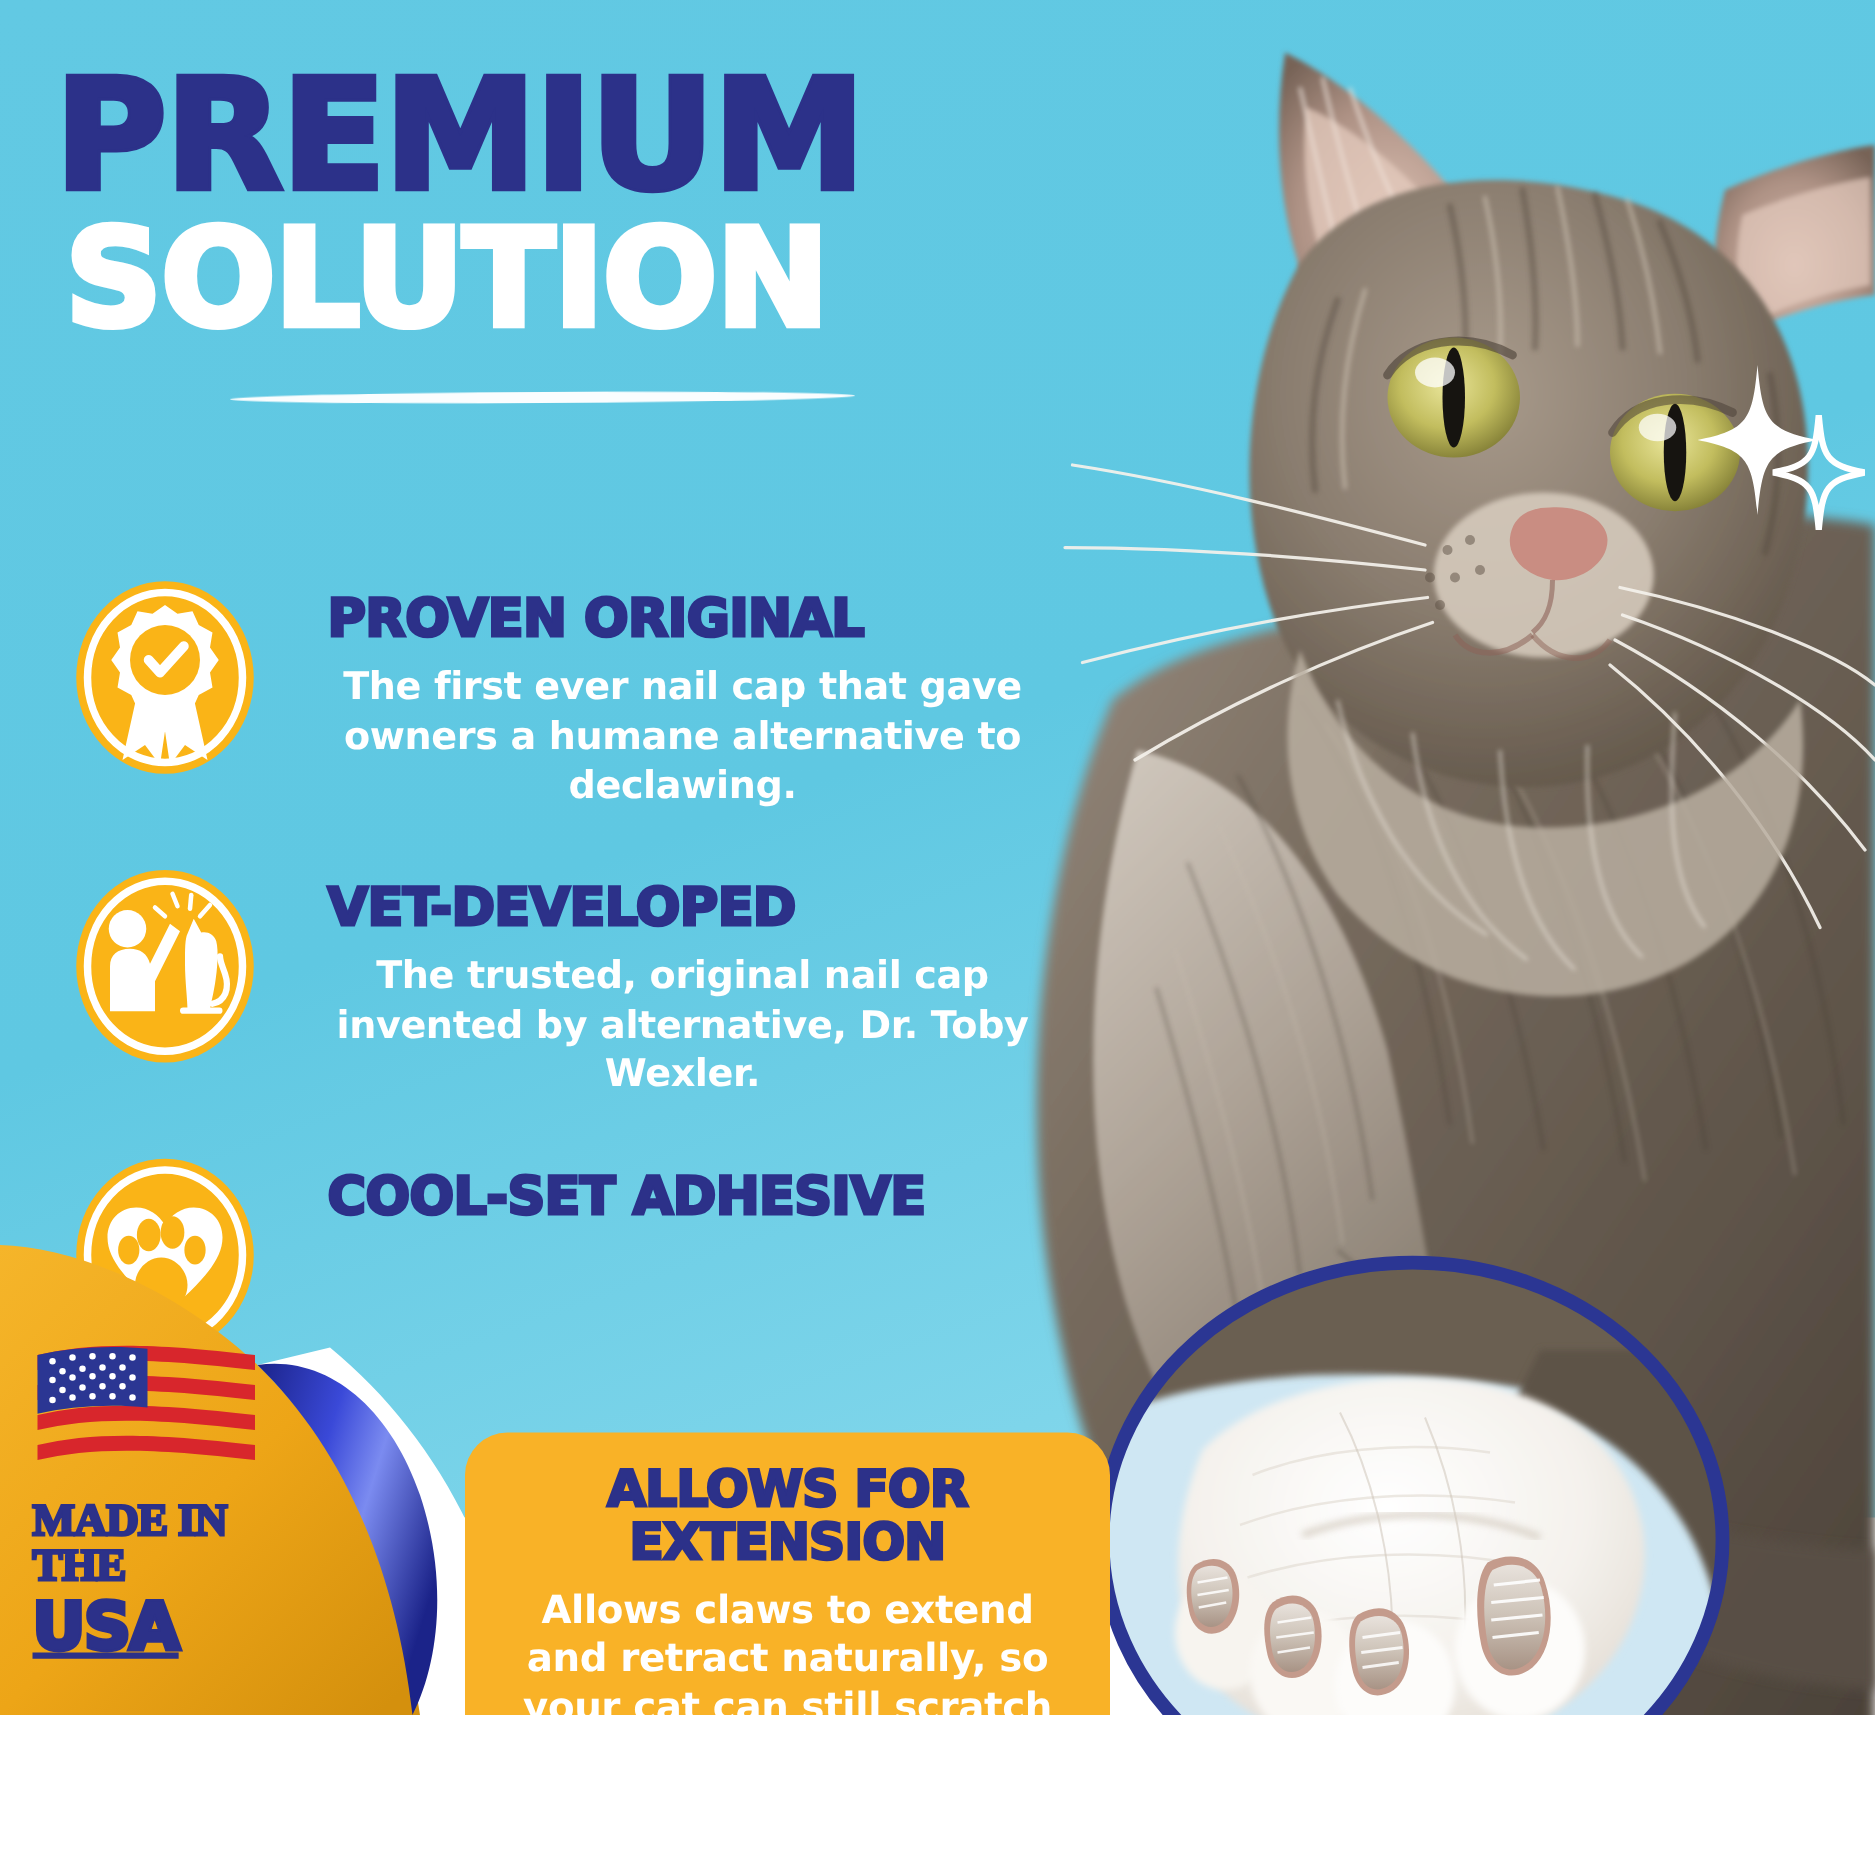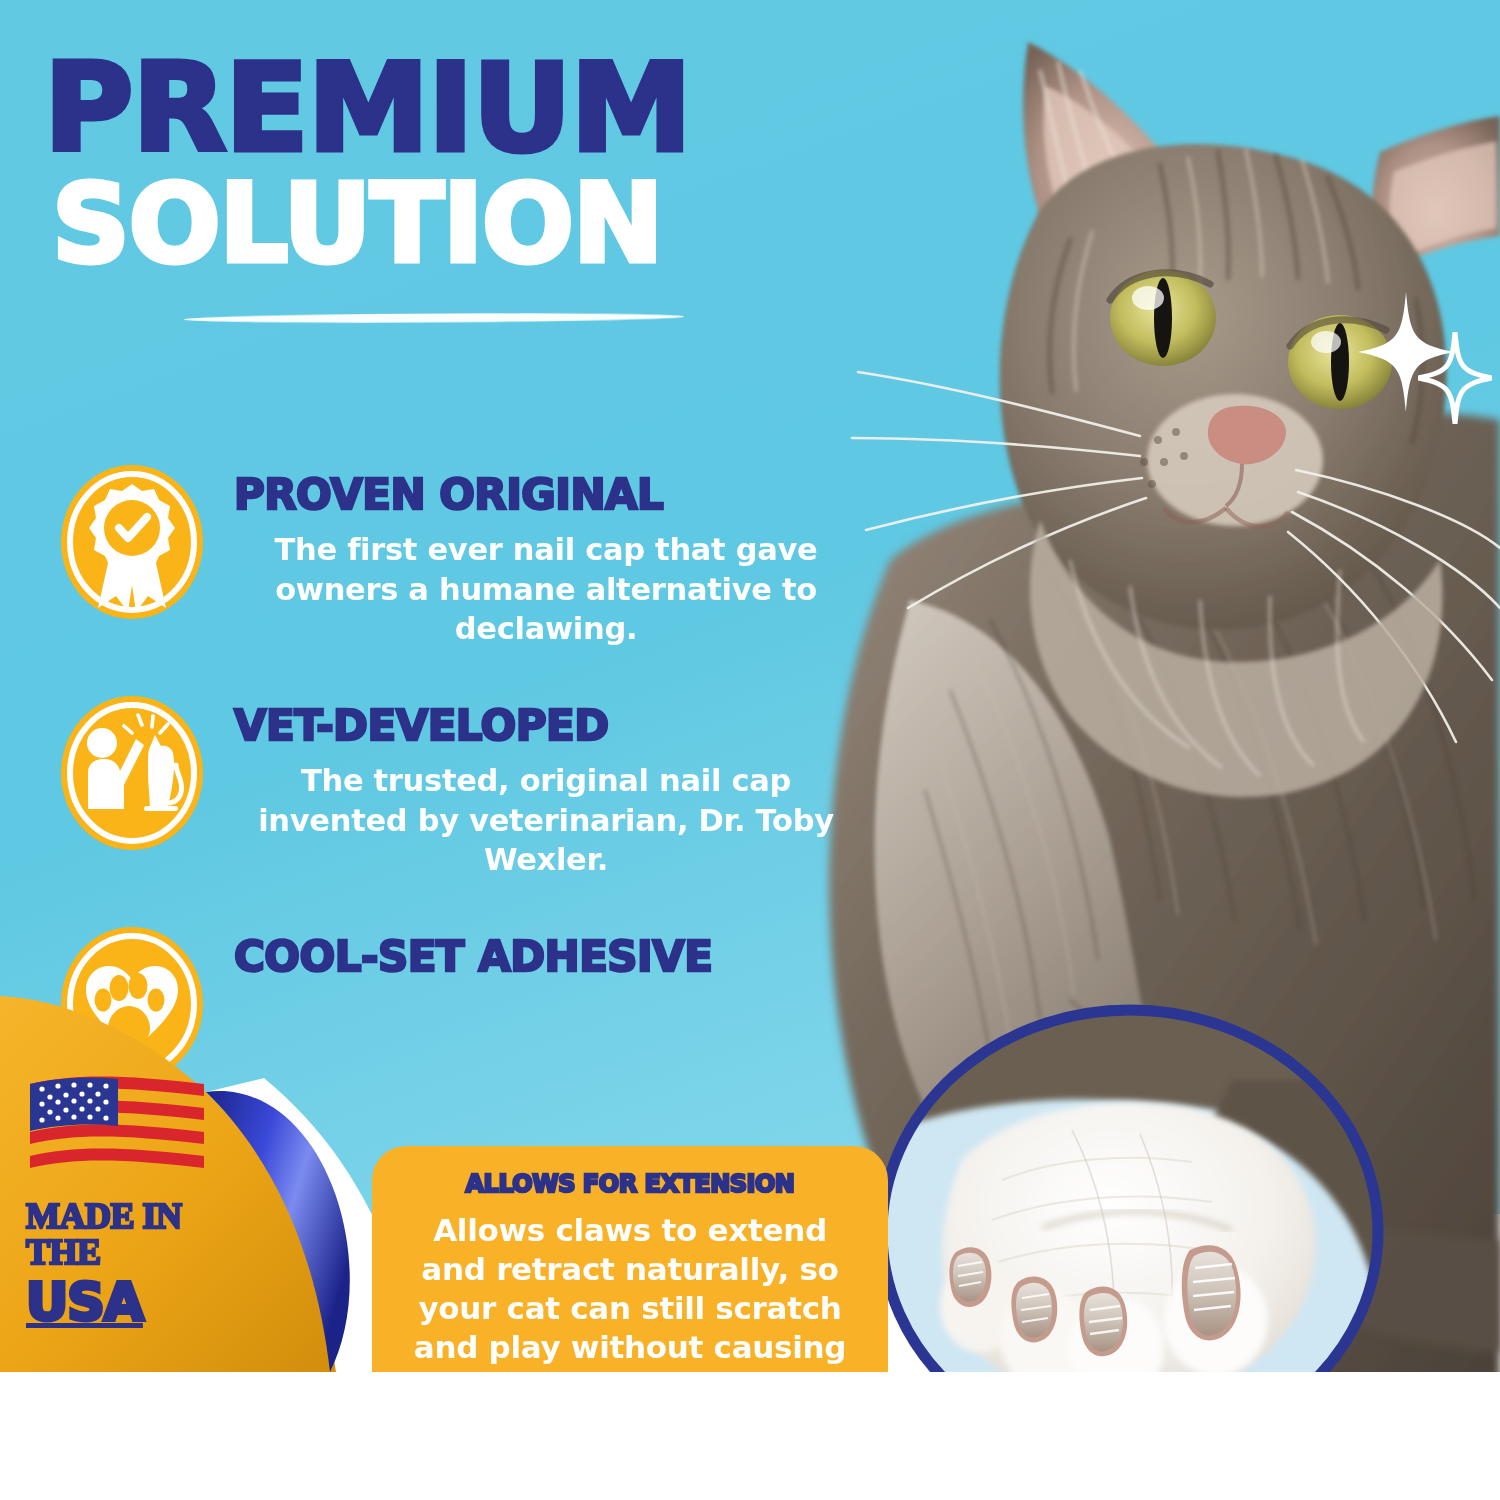--- a/index.html
+++ b/index.html
@@ -112,20 +112,21 @@
     font-family: "DejaVu Sans", sans-serif;
     font-weight: 700;
     font-size: 42px;
     line-height: 1.0;
     letter-spacing: -0.5px;
     color: #2c3189;
     -webkit-text-stroke: 2.5px #2c3189;
     paint-order: stroke fill;
     margin-bottom: 14px;
     white-space: nowrap;
+    margin-left: 28px;
   }
   .feature-desc {
     font-family: "DejaVu Sans", sans-serif;
     font-weight: 700;
     font-size: 30.5px;
     line-height: 1.30;
     color: #ffffff;
     letter-spacing: -0.3px;
     text-align: center;
   }
@@ -138,21 +139,21 @@
     width: 516px;
     z-index: 8;
     background: #f9b227;
     border-radius: 34px;
     padding: 26px 26px 28px 26px;
     text-align: center;
   }
   .callout-title {
     font-family: "DejaVu Sans", sans-serif;
     font-weight: 700;
-    font-size: 24px;
+    font-size: 40px;
     line-height: 1.04;
     letter-spacing: -0.5px;
     color: #2c3189;
     -webkit-text-stroke: 2.5px #2c3189;
     paint-order: stroke fill;
     margin-bottom: 14px;
   }
   .callout-desc {
     font-family: "DejaVu Sans", sans-serif;
     font-weight: 700;
@@ -450,21 +451,21 @@
 
           <path d="M92 54 L 97 42 L 103 53 C 108 52, 113 54, 115 60 C 117 68, 116 82, 114 94 C 112 106, 110 112, 110 116 L 92 116 C 92 106, 90 92, 90 78 C 90 66, 90 58, 92 54 Z" fill="#ffffff"></path>
 
           <path d="M112 110 C 122 108, 126 98, 122 86 C 120 80, 118 76, 118 72" stroke="#ffffff" stroke-width="5" fill="none" stroke-linecap="round"></path>
 
           <rect x="86" y="113" width="34" height="5" rx="2.5" fill="#ffffff"></rect>
         </svg>
       </div>
       <div class="feature-text">
         <div class="feature-title">VET-DEVELOPED</div>
-        <div class="feature-desc">The trusted, original nail cap invented by veterinarian, Dr. Toby Wexler.</div>
+        <div class="feature-desc">The trusted, original nail cap invented by alternative, Dr. Toby Wexler.</div>
       </div>
     </div>
 
     <div class="feature-row">
       <div class="feature-icon">
         <svg width="148" height="160" viewBox="0 0 148 160">
           <ellipse cx="74" cy="80" rx="71" ry="77" fill="#fab417"></ellipse>
           <ellipse cx="74" cy="80" rx="62" ry="68" fill="none" stroke="#ffffff" stroke-width="6"></ellipse>
 
           <path d="M74 128 C 48 104, 28 86, 28 66 C 28 52, 38 42, 51 42 C 61 42, 69 48, 74 56 C 79 48, 87 42, 97 42 C 110 42, 120 52, 120 66 C 120 86, 100 104, 74 128 Z" fill="#ffffff"></path>

